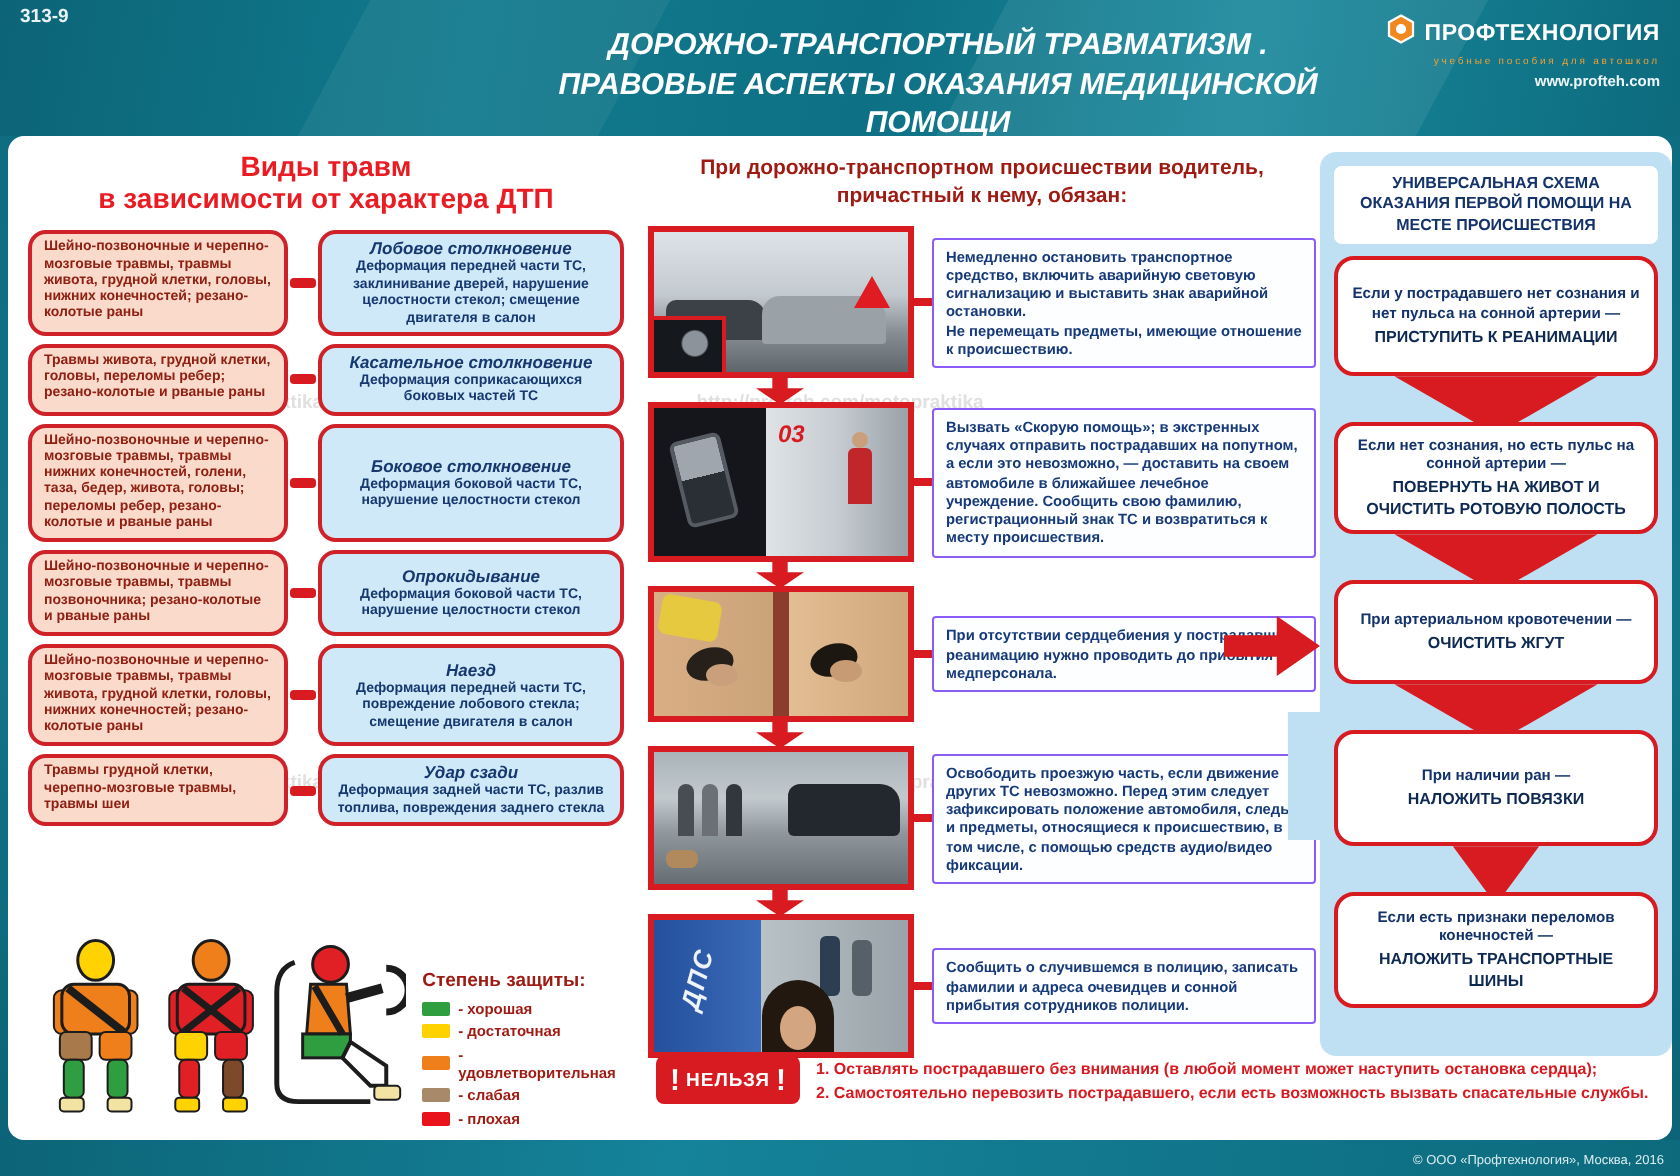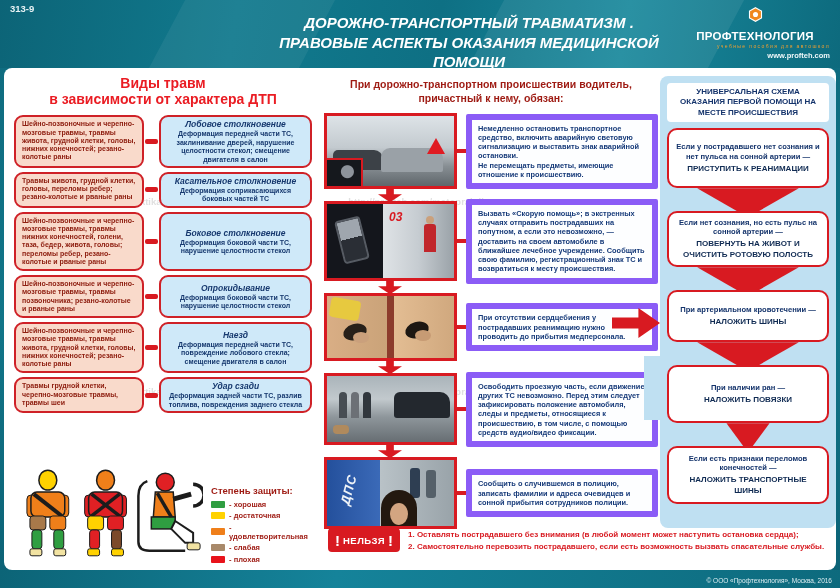--- a/index.html
+++ b/index.html
@@ -12,21 +12,21 @@
   .top .stripe{position:absolute;top:-12px;height:130%;background:rgba(255,255,255,0.06);transform:skewX(-28deg);}
   .top .s1{left:20%;width:150px;}
   .top .s2{left:58%;width:240px;background:rgba(255,255,255,0.08);}
   .code{position:absolute;left:10px;top:3px;font-size:9.5px;font-weight:bold;color:#e8f3f5;}
   .plakat{position:absolute;left:26px;top:20px;width:196px;text-align:center;color:#fff;font-style:italic;}
   .plakat-no{font-size:17px;font-weight:800;letter-spacing:1px;}
   .plakat-set{font-size:9.5px;font-weight:bold;margin-top:2px;}
   .main-title{position:absolute;left:248px;right:150px;top:13px;text-align:center;color:#fff;
     font-style:italic;font-weight:800;font-size:15px;line-height:1.3;}
   .logo{position:absolute;right:10px;top:7px;width:150px;text-align:right;color:#fff;}
-  .logo-row{display:flex;align-items:center;justify-content:flex-end;gap:4px;flex-direction:column;}
+  .logo-row{display:flex;align-items:center;justify-content:flex-end;gap:4px;}
   .logo-name{font-size:11.5px;font-weight:800;letter-spacing:0.3px;}
   .logo-tag{font-size:5px;color:#f0a030;letter-spacing:1.4px;margin-top:1px;}
   .logo-site{font-size:7.5px;font-weight:bold;margin-top:2px;color:#eef7f9;}
   
   .sheet{position:absolute;left:4px;right:4px;top:68px;bottom:18px;background:#fff;border-radius:8px;}
   .watermark{position:absolute;left:0;right:0;display:flex;justify-content:space-between;padding:0 14px;
     color:rgba(160,160,160,0.33);font-size:9.5px;font-weight:bold;pointer-events:none;}
   .wm1{top:128px;} .wm2{top:318px;}
   
   .col-left{position:absolute;left:10px;top:4px;width:298px;height:494px;display:flex;flex-direction:column;}
@@ -45,21 +45,21 @@
   .legend-item{display:flex;align-items:center;gap:4px;margin-bottom:2.5px;}
   .swatch{width:14px;height:7px;border-radius:1px;flex:none;}
   .legend-label{font-size:7.5px;font-weight:bold;color:#9e1a12;}
   
   .col-center{position:absolute;left:320px;top:6px;width:334px;}
   .center-title{color:#9e1a12;font-weight:800;font-size:10.5px;line-height:1.3;text-align:center;margin:4px 0 8px;}
   .step{display:flex;align-items:center;}
   .sh1{height:76px;} .sh2{height:80px;} .sh3{height:68px;} .sh4{height:72px;} .sh5{height:72px;}
   .photo{flex:none;width:133px;height:100%;box-sizing:border-box;border:3px solid #d81a21;position:relative;overflow:hidden;}
   .step-link{flex:none;align-self:center;width:9px;height:4px;background:#d81a21;}
-  .step-box{flex:1;box-sizing:border-box;border:6px solid #8b5cf6;background:#fdfeff;color:#163a79;
+  .step-box{flex:1;box-sizing:border-box;border:1px solid #8b5cf6;background:#fdfeff;color:#163a79;
     font-weight:bold;font-size:7.4px;line-height:1.25;padding:4px 6px;white-space:pre-line;border-radius:2px;}
   .gap{position:relative;height:12px;}
   .darr{position:absolute;left:54px;top:-1px;width:24px;height:14px;background:#d81a21;
     clip-path:polygon(34% 0,66% 0,66% 42%,100% 42%,50% 100%,0 42%,34% 42%);}
   .big-arrow{position:absolute;left:608px;top:240px;width:48px;height:30px;background:#d81a21;
     clip-path:polygon(0 32%,55% 32%,55% 0,100% 50%,55% 100%,55% 68%,0 68%);}
   
   .p1{background:linear-gradient(180deg,#dde3e7 0%,#c3cacf 45%,#878e93 72%,#5f666b 100%);}
   .p1 .car-a{position:absolute;left:6px;bottom:16px;width:50px;height:20px;background:#3c4147;border-radius:5px 9px 2px 2px;}
   .p1 .car-b{position:absolute;left:54px;bottom:14px;width:62px;height:24px;background:#9aa1a7;border-radius:9px 11px 2px 2px;}
@@ -372,21 +372,21 @@
       <div class="funnel"></div>
 
       <div class="aid-box b2">
         <div class="aid-cond">Если нет сознания, но есть пульс на сонной артерии —</div>
         <div class="aid-act">ПОВЕРНУТЬ НА ЖИВОТ И ОЧИСТИТЬ РОТОВУЮ ПОЛОСТЬ</div>
       </div>
       <div class="funnel"></div>
 
       <div class="aid-box b3">
         <div class="aid-cond">При артериальном кровотечении —</div>
-        <div class="aid-act">НАЛОЖИТЬ ШИНЫ</div>
+        <div class="aid-act">ОЧИСТИТЬ ЖГУТ</div>
       </div>
       <div class="funnel"></div>
 
       <div class="aid-box b4">
         <div class="aid-cond">При наличии ран —</div>
         <div class="aid-act">НАЛОЖИТЬ ПОВЯЗКИ</div>
       </div>
       <div class="funnel narrow"></div>
 
       <div class="aid-box b5">

